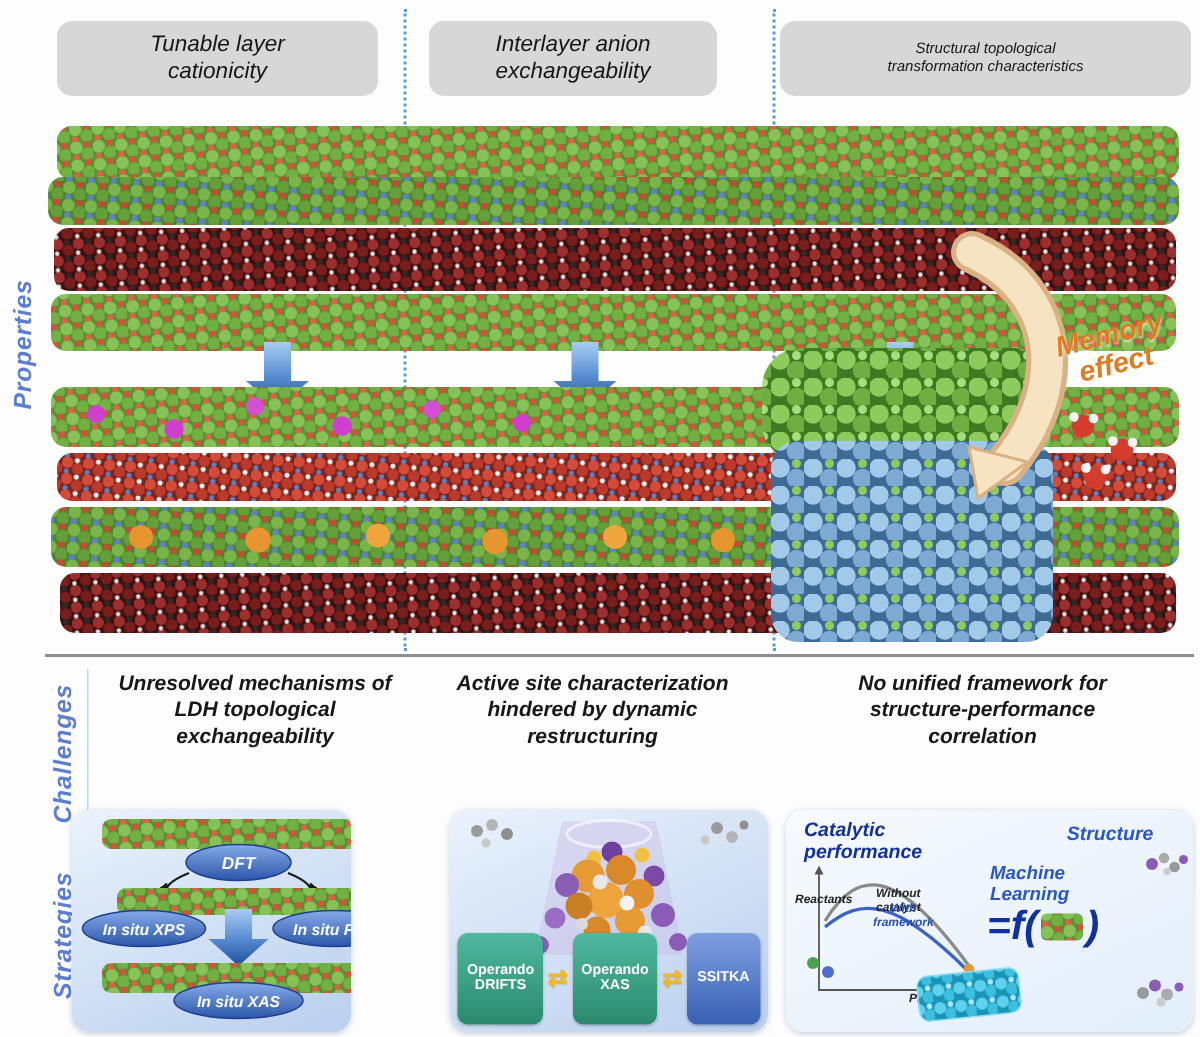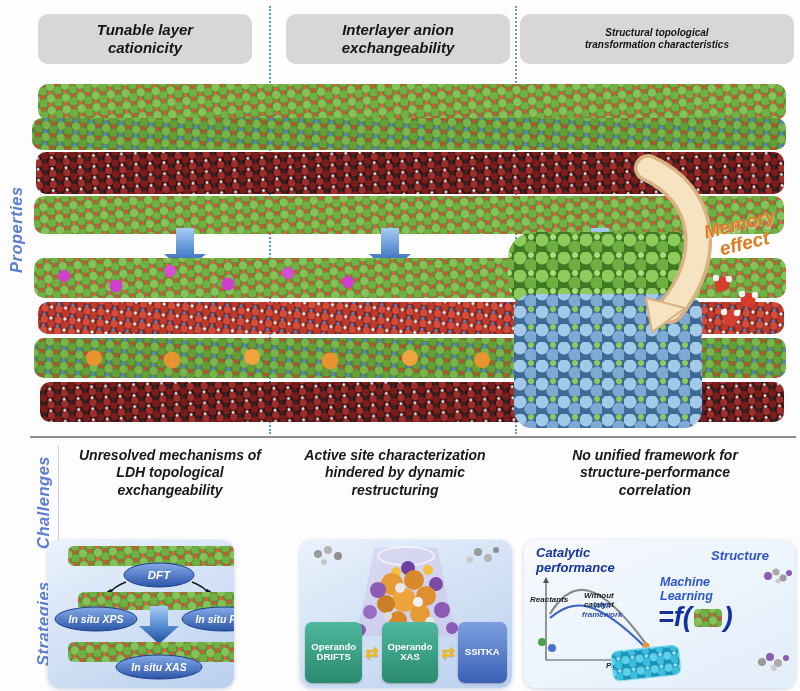--- a/index.html
+++ b/index.html
@@ -2,21 +2,21 @@
 <html><head>
 <meta charset="utf-8">
 <style>
   *{margin:0;padding:0;box-sizing:border-box}
   body{font-family:"Liberation Sans",sans-serif;background:#ffffff}
   .canvas{position:relative;width:800px;height:691px;background:#fdfdfe;overflow:hidden}
   .side-label{position:absolute;writing-mode:vertical-rl;transform:rotate(180deg);
     color:#5b7ed2;font-weight:700;font-style:italic;font-size:16.5px;letter-spacing:.5px;
     display:flex;align-items:center;justify-content:center;text-align:center}
   .hdr{position:absolute;background:#d7d7d7;border-radius:10px;display:flex;align-items:center;
-    justify-content:center;text-align:center;font-weight:700;font-style:italic;color:#151515;
+    justify-content:center;text-align:center;font-weight:400;font-style:italic;color:#151515;
     white-space:pre-line;line-height:1.18;font-size:15px}
   .hdr.small{font-size:10px}
   .dotline{position:absolute;top:6px;height:428px;width:0;border-left:2px dotted #5b9bd5}
   .main-art{position:absolute;left:30px;top:72px}
   .memory{position:absolute;left:686px;top:214px;width:112px;color:#e07c20;font-weight:700;
     font-style:italic;font-size:19px;text-align:center;transform:rotate(-14deg);
     white-space:pre-line;line-height:1.05;text-shadow:0 1px 2px rgba(255,255,255,.85)}
   .divider{position:absolute;left:30px;top:436px;width:766px;height:2px;background:#8f8f8f}
   .vline{position:absolute;left:58px;top:446px;height:238px;width:0;border-left:1px solid #c3d3ec}
   .chal{position:absolute;top:447px;text-align:center;font-weight:700;font-style:italic;
@@ -50,21 +50,21 @@
 <body>
 
 <div class="canvas">
 
   <div class="side-label" style="left:2px;top:160px;width:28px;height:140px">Properties</div>
   <div class="side-label" style="left:30px;top:446px;width:26px;height:112px">Challenges</div>
   <div class="side-label" style="left:30px;top:560px;width:26px;height:128px">Strategies</div>
 
   <div class="hdr" style="left:38px;top:14px;width:214px;height:50px">Tunable layer
 cationicity</div>
-  <div class="hdr" style="left:286px;top:14px;width:224px;height:50px">Interlayer anion
+  <div class="hdr" style="left:286px;top:14px;width:192px;height:50px">Interlayer anion
 exchangeability</div>
   <div class="hdr small" style="left:520px;top:14px;width:274px;height:50px">Structural topological
 transformation characteristics</div>
 
   <div class="dotline" style="left:269px"></div>
   <div class="dotline" style="left:515px"></div>
 
   <svg class="main-art" width="770" height="362" viewBox="0 0 770 362">
     <defs>
       <pattern id="pG" width="15" height="12" patternUnits="userSpaceOnUse" patternTransform="rotate(-4)">

